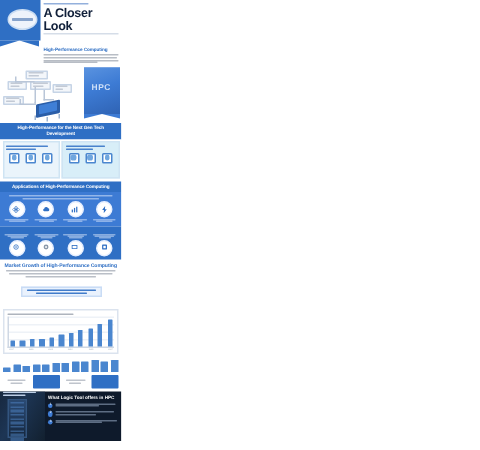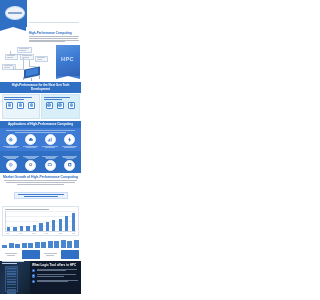--- a/index.html
+++ b/index.html
@@ -134,20 +134,26 @@
 <div class="page">
 
   <div class="header">
     <div class="hdr-left">
       <div class="badge">
         <i></i>
       </div>
     </div>
     <div class="ribbon-tail"></div>
 
+    <div class="hdr-right">
+      <div class="kicker">
+        <span class="tl" style="width:60%"></span>
+      </div>
+      <div class="h1">A Closer Look</div>
+    </div>
     <div class="hdr-rule"></div>
   </div>
 
   <div class="sec-intro">
     <div class="sub-h">High-Performance Computing</div>
     <div class="para">
       <span class="tl" style="width:100%"></span>
       <span class="tl" style="width:98%"></span>
       <span class="tl" style="width:99%"></span>
       <span class="tl" style="width:72%"></span>

